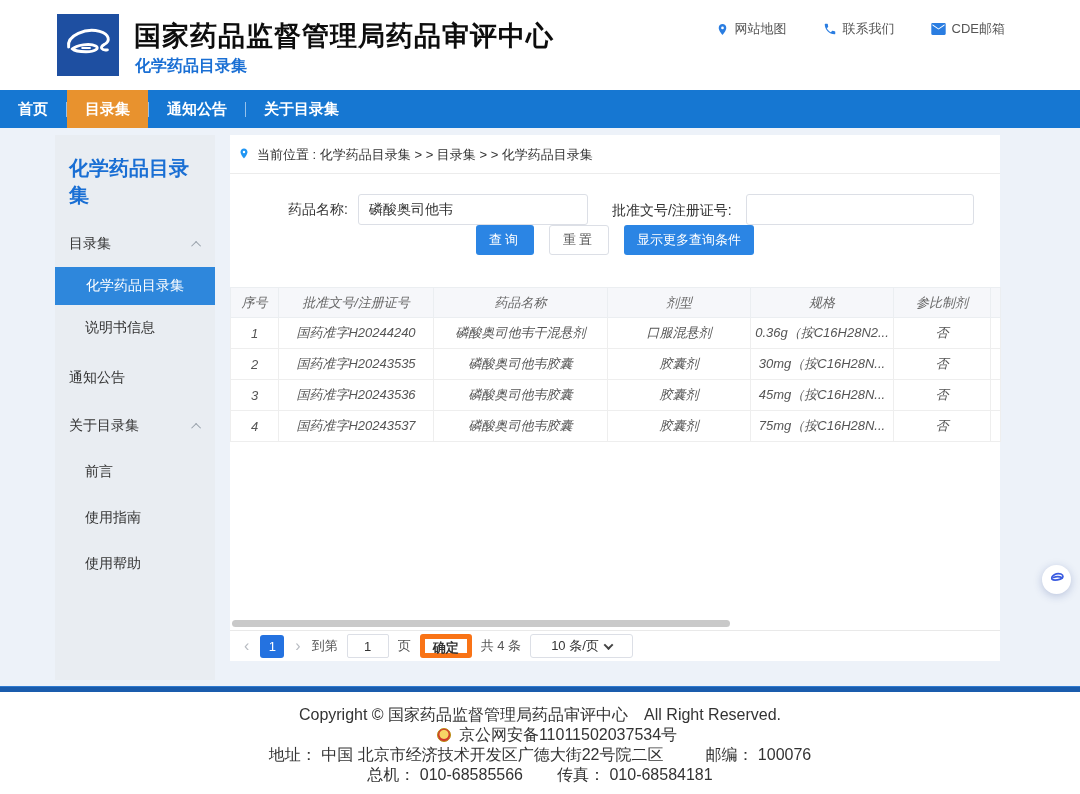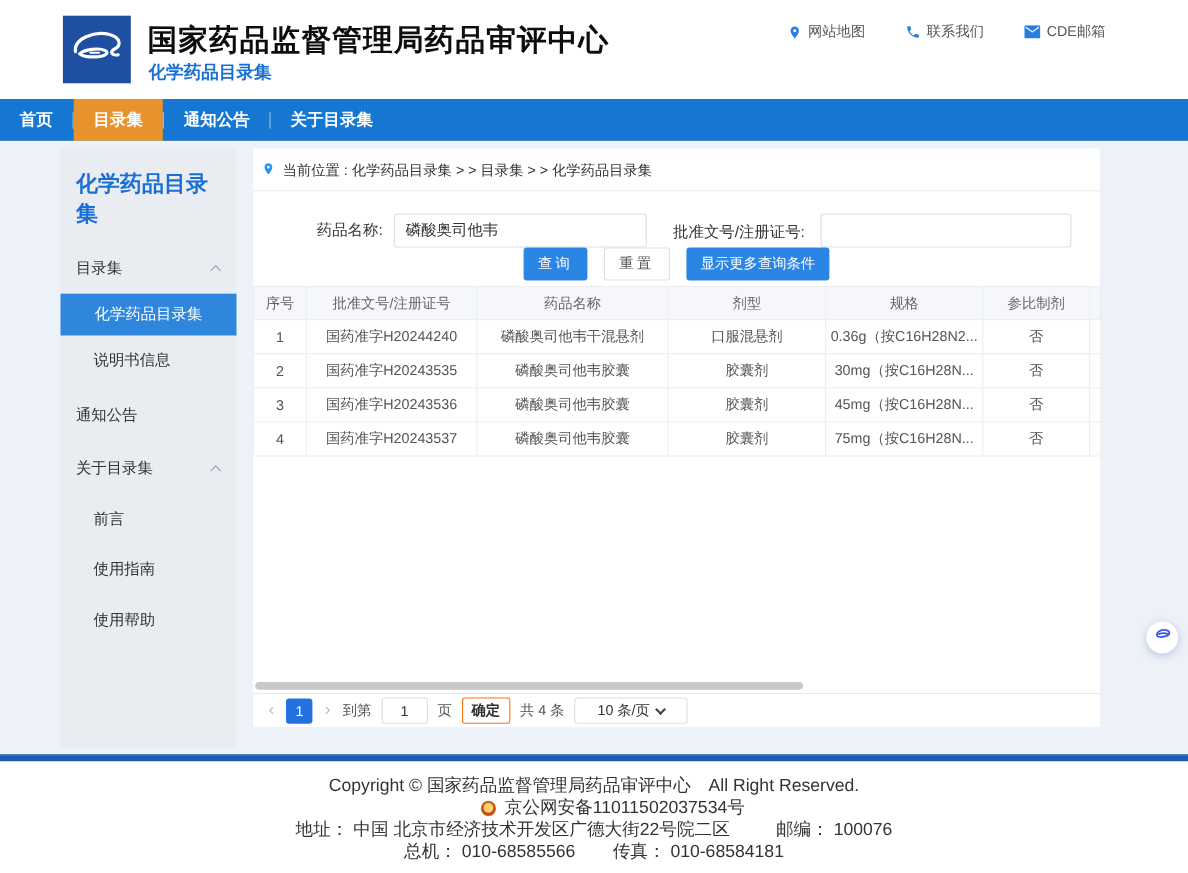--- a/index.html
+++ b/index.html
@@ -1,18 +1,18 @@
 <!DOCTYPE html>
 <html><head>
 <meta charset="utf-8">
 <style>
   * { box-sizing: border-box; margin: 0; padding: 0; }
   html, body { width: 1080px; height: 794px; overflow: hidden; }
   body { font-family: "Liberation Sans", "DejaVu Sans", sans-serif; background: #fff; }
-  .page { position: relative; width: 1080px; height: 794px; overflow: hidden; background: #0c4a6e; }
+  .page { position: relative; width: 1080px; height: 794px; overflow: hidden; background: #14b8a6; }
 
   
   .site-header { position: absolute; top: 0; left: 0; width: 1080px; height: 90px; background: #fff; }
   .logo { position: absolute; left: 57px; top: 14px; width: 62px; height: 62px; }
   .site-title { position: absolute; left: 134px; top: 18px; font-size: 27px; font-weight: bold; color: #0d0d0d; letter-spacing: 1px; white-space: nowrap; }
   .site-subtitle { position: absolute; left: 135px; top: 56px; font-size: 16px; font-weight: bold; color: #1a6fd4; }
   .header-links { position: absolute; top: 20px; right: 75px; display: flex; gap: 36px; align-items: center; }
   .header-link { display: flex; align-items: center; gap: 6px; font-size: 13px; color: #555; cursor: pointer; }
   .header-link svg { display: block; }
 
@@ -39,33 +39,33 @@
   .search-row label { font-size: 14px; color: #333; margin-right: 10px; white-space: nowrap; }
   .search-row input { width: 230px; height: 31px; border: 1px solid #dcdfe6; border-radius: 3px; padding: 0 10px; font-size: 14px; color: #333; outline: none; }
   .field2 { margin-left: 24px; }
   .field2 input { width: 228px; }
   .button-row { display: flex; justify-content: center; align-items: center; gap: 15px; }
   .btn { height: 30px; border-radius: 3px; font-size: 13px; cursor: pointer; border: none; padding: 0 13px; font-family: inherit; }
   .btn-primary { background: #2b85e4; color: #fff; letter-spacing: 3px; }
   .btn-plain { background: #fff; border: 1px solid #dcdfe6; color: #555; letter-spacing: 3px; }
   .btn-more { background: #2b85e4; color: #fff; }
 
-  table.results { width: 770px; margin-top: 5px; border-collapse: collapse; table-layout: fixed; font-size: 13px; }
+  table.results { width: 770px; margin-top: 32px; border-collapse: collapse; table-layout: fixed; font-size: 13px; font-style: italic; }
   table.results th { background: #f6f7fa; color: #666; font-weight: normal; height: 30px; border: 1px solid #ebeef1; text-align: center; }
   table.results td { height: 31px; border: 1px solid #eeeeee; text-align: center; color: #555; white-space: nowrap; overflow: hidden; }
   td.linkcell, a.rowlink { color: #3a7bd5; cursor: pointer; text-decoration: none; }
 
   .hscroll { position: absolute; bottom: 33px; left: 0; width: 770px; height: 8px; }
   .hscroll-thumb { position: absolute; left: 2px; top: 0; width: 498px; height: 7px; background: #c9c9c9; border-radius: 4px; cursor: pointer; }
 
   .pagination { position: absolute; bottom: 0; left: 0; width: 770px; height: 31px; border-top: 1px solid #e9e9e9; display: flex; align-items: center; gap: 9px; padding: 0 12px; font-size: 13px; color: #555; }
   .pg-arrow { color: #b8bcc2; font-size: 16px; cursor: pointer; line-height: 1; padding: 0 2px; }
   .pg-num { width: 24px; height: 23px; background: #2472e0; color: #fff; border-radius: 3px; display: flex; align-items: center; justify-content: center; font-size: 13px; cursor: pointer; }
   .pg-input { width: 42px; height: 24px; border: 1px solid #dcdfe6; border-radius: 2px; text-align: center; font-size: 13px; color: #333; outline: none; }
-  .pg-confirm { height: 24px; padding: 0 8px; background: #fff; border: 1px solid #f97316; border-radius: 3px; font-size: 13px; color: #333; font-weight: bold; cursor: pointer; font-family: inherit; }
+  .pg-confirm { height: 24px; padding: 0 8px; background: #fff; border: 5px solid #f97316; border-radius: 3px; font-size: 13px; color: #333; font-weight: bold; cursor: pointer; font-family: inherit; }
   .pg-size { height: 24px; border: 1px solid #dcdfe6; border-radius: 3px; display: flex; align-items: center; gap: 6px; padding: 0 20px; cursor: pointer; color: #333; }
   .caret-down { width: 7px; height: 7px; border-left: 2px solid #444; border-bottom: 2px solid #444; transform: rotate(-45deg) translate(1px,-1px); }
 
   
   .divider-bar { position: absolute; top: 686px; left: 0; width: 1080px; height: 6px; background: #1a5cad; border-top: 1px solid #2f7ad0; }
   .site-footer { position: absolute; top: 692px; left: 0; width: 1080px; height: 102px; background: #fff; text-align: center; font-size: 16px; color: #333; padding-top: 13px; }
   .site-footer .fline { line-height: 20px; display: flex; justify-content: center; align-items: center; gap: 8px; }
   .police-badge { display: inline-block; width: 14px; height: 14px; border-radius: 50%; background: radial-gradient(circle at 50% 45%, #f6d465 0 4px, #d2372c 5px); border: 1px solid #b8860b; }
   .gapwide { display: inline-block; width: 26px; }
 

